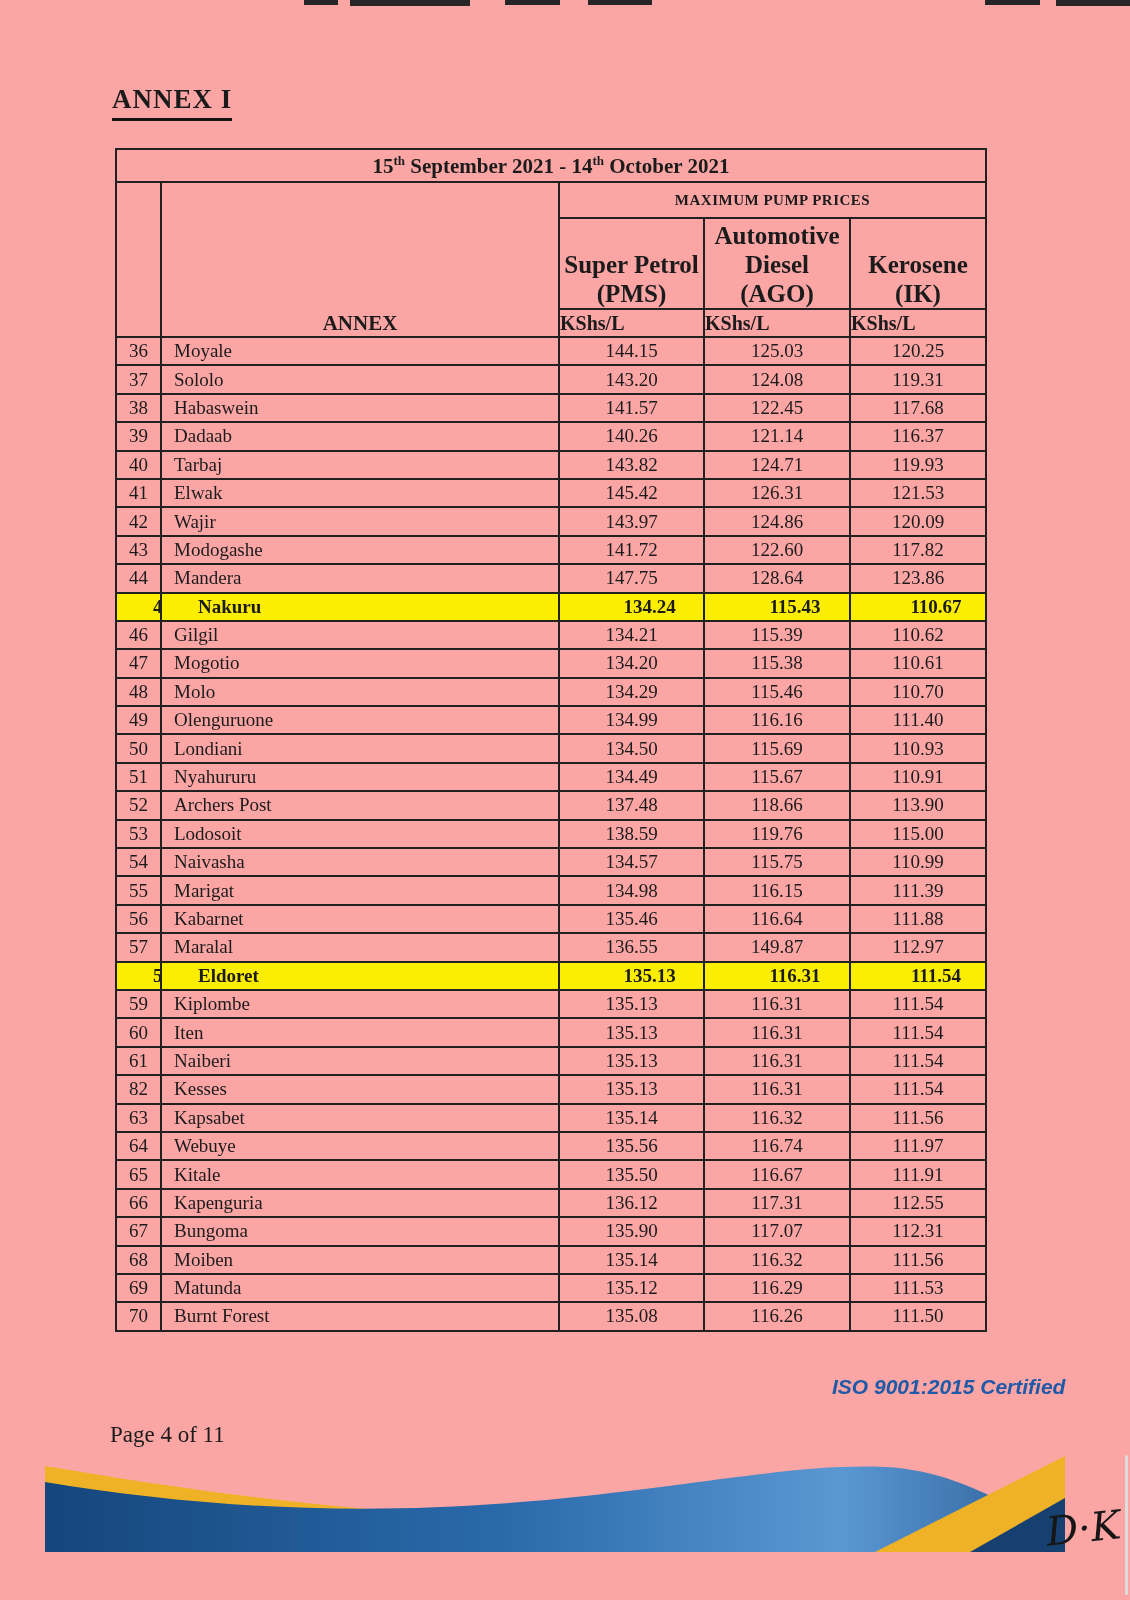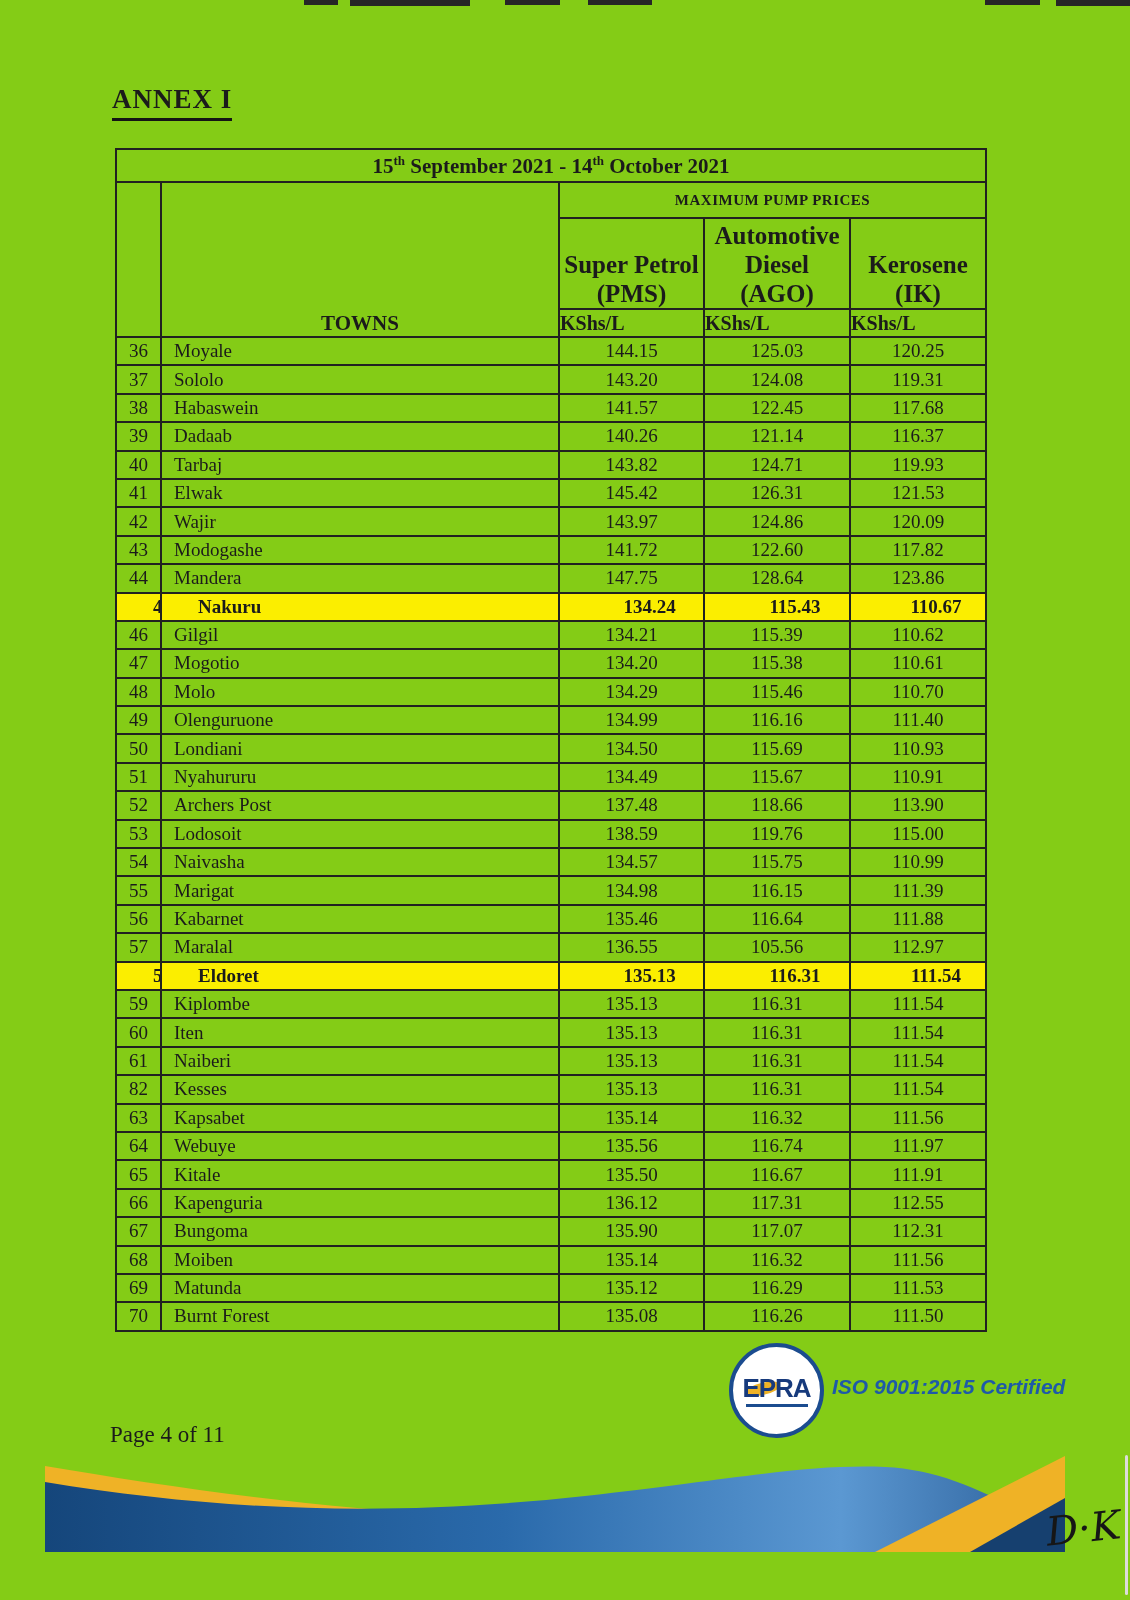--- a/index.html
+++ b/index.html
@@ -1,16 +1,16 @@
 <!DOCTYPE html>
 <html style="--hl: #FBEE00;"><head>
 <meta charset="utf-8">
 <style>
   html,body{margin:0;padding:0;background:#ffffff;}
-  .page{position:relative;width:1130px;height:1600px;background:#84cc16;
+  .page{position:relative;width:1130px;height:1600px;background:#fca5a5;
         font-family:"Liberation Serif",serif;color:#1b1b1b;overflow:hidden;}
 
   
   .scan-dash{position:absolute;top:0;height:5px;background:#262626;}
   .scan-edge{position:absolute;right:2px;top:1455px;width:3px;height:140px;background:#dddddb;border-radius:2px;}
 
   
   .annex{position:absolute;left:112px;top:84px;font-size:27px;font-weight:bold;
          letter-spacing:1px;border-bottom:3px solid #141414;padding-bottom:3px;}
 
@@ -71,21 +71,21 @@
         <col style="width:145px">
       <col style="width:146px">
         <col style="width:136px">
     </colgroup>
     <thead>
       <tr class="title-row">
         <td colspan="5"><span>15</span><sup>th</sup><span> September 2021 - 14</span><sup>th</sup><span> October 2021</span></td>
       </tr>
       <tr class="group-row">
         <td class="num-h" rowspan="3"></td>
-        <td class="towns-h" rowspan="3">TOWNS</td>
+        <td class="towns-h" rowspan="3">ANNEX</td>
         <td class="group" colspan="3">MAXIMUM PUMP PRICES</td>
       </tr>
       <tr class="fuel-row">
         <td><span>Super Petrol</span><br><span>(PMS)</span></td>
         <td><span>Automotive</span><br><span>Diesel</span><br><span>(AGO)</span></td>
         <td><span>Kerosene</span><br><span>(IK)</span></td>
       </tr>
       <tr class="unit-row">
         <td>KShs/L</td>
         <td>KShs/L</td>
@@ -237,21 +237,21 @@
           <td class="num">56</td>
           <td class="town">Kabarnet</td>
           <td class="pms">135.46</td>
           <td class="ago">116.64</td>
           <td class="ik">111.88</td>
         </tr>
         <tr>
           <td class="num">57</td>
           <td class="town">Maralal</td>
           <td class="pms">136.55</td>
-          <td class="ago">105.56</td>
+          <td class="ago">149.87</td>
           <td class="ik">112.97</td>
         </tr>
         <tr class="hl">
           <td class="num">58</td>
           <td class="town">Eldoret</td>
           <td class="pms">135.13</td>
           <td class="ago">116.31</td>
           <td class="ik">111.54</td>
         </tr>
         <tr>
@@ -336,27 +336,20 @@
           <td class="town">Burnt Forest</td>
           <td class="pms">135.08</td>
           <td class="ago">116.26</td>
           <td class="ik">111.50</td>
         </tr>
       </tbody>
   </table>
 
   <div class="page-num">Page 4 of 11</div>
 
-  <div class="epra-logo">
-    <div class="epra-inner">
-      <div class="epra-swoosh"></div>
-      <div class="epra-text">EPRA</div>
-      <div class="epra-tagline"></div>
-    </div>
-  </div>
   <div class="iso">ISO 9001:2015 Certified</div>
 
   <svg class="wave" viewBox="0 0 1020 100" preserveAspectRatio="none">
     <defs>
       <linearGradient id="gblue" x1="0" y1="0" x2="1" y2="0">
         <stop offset="0" stop-color="#15467B"></stop>
         <stop offset="0.45" stop-color="#2A6AAB"></stop>
         <stop offset="0.78" stop-color="#5B98D2"></stop>
         <stop offset="1" stop-color="#2A5D97"></stop>
       </linearGradient>

